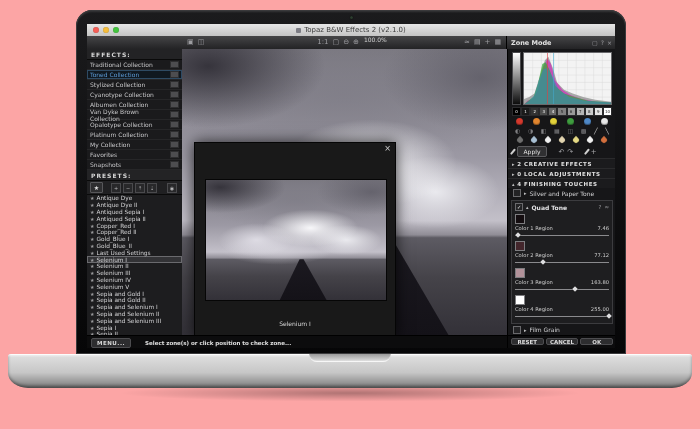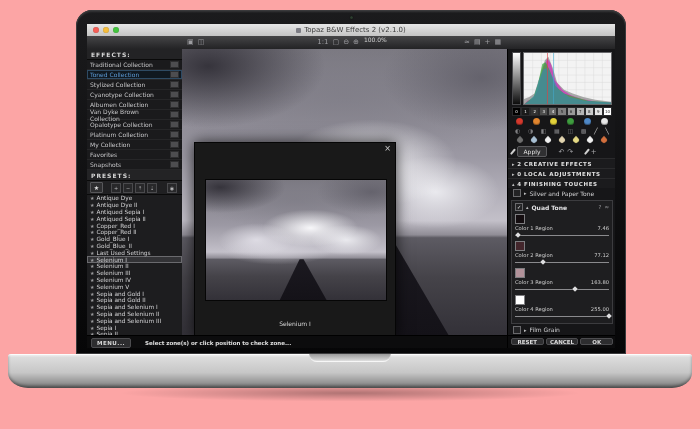--- a/index.html
+++ b/index.html
@@ -163,20 +163,28 @@
           <span class="ticon">⊖</span>
           <span class="ticon">⊕</span>
           <span class="zoomtxt">100.0%</span>
         </div>
         <div class="tgroup-right">
           <span class="ticon">≈</span>
           <span class="ticon">▤</span>
           <span class="ticon">+</span>
           <span class="ticon">▦</span>
         </div>
+        <div class="zhdr">
+          <span class="ztitle">Zone Mode</span>
+          <span class="zhicons">
+            <span>▢</span>
+            <span>?</span>
+            <span>×</span>
+          </span>
+        </div>
       </div>
 
       <div class="sidebar">
         <div class="shdr">EFFECTS:</div>
         <div id="fx-list">
             <div class="fxrow">
               <span>Traditional Collection</span>
               <span class="thumb"></span>
             </div>
             <div class="fxrow sel">

